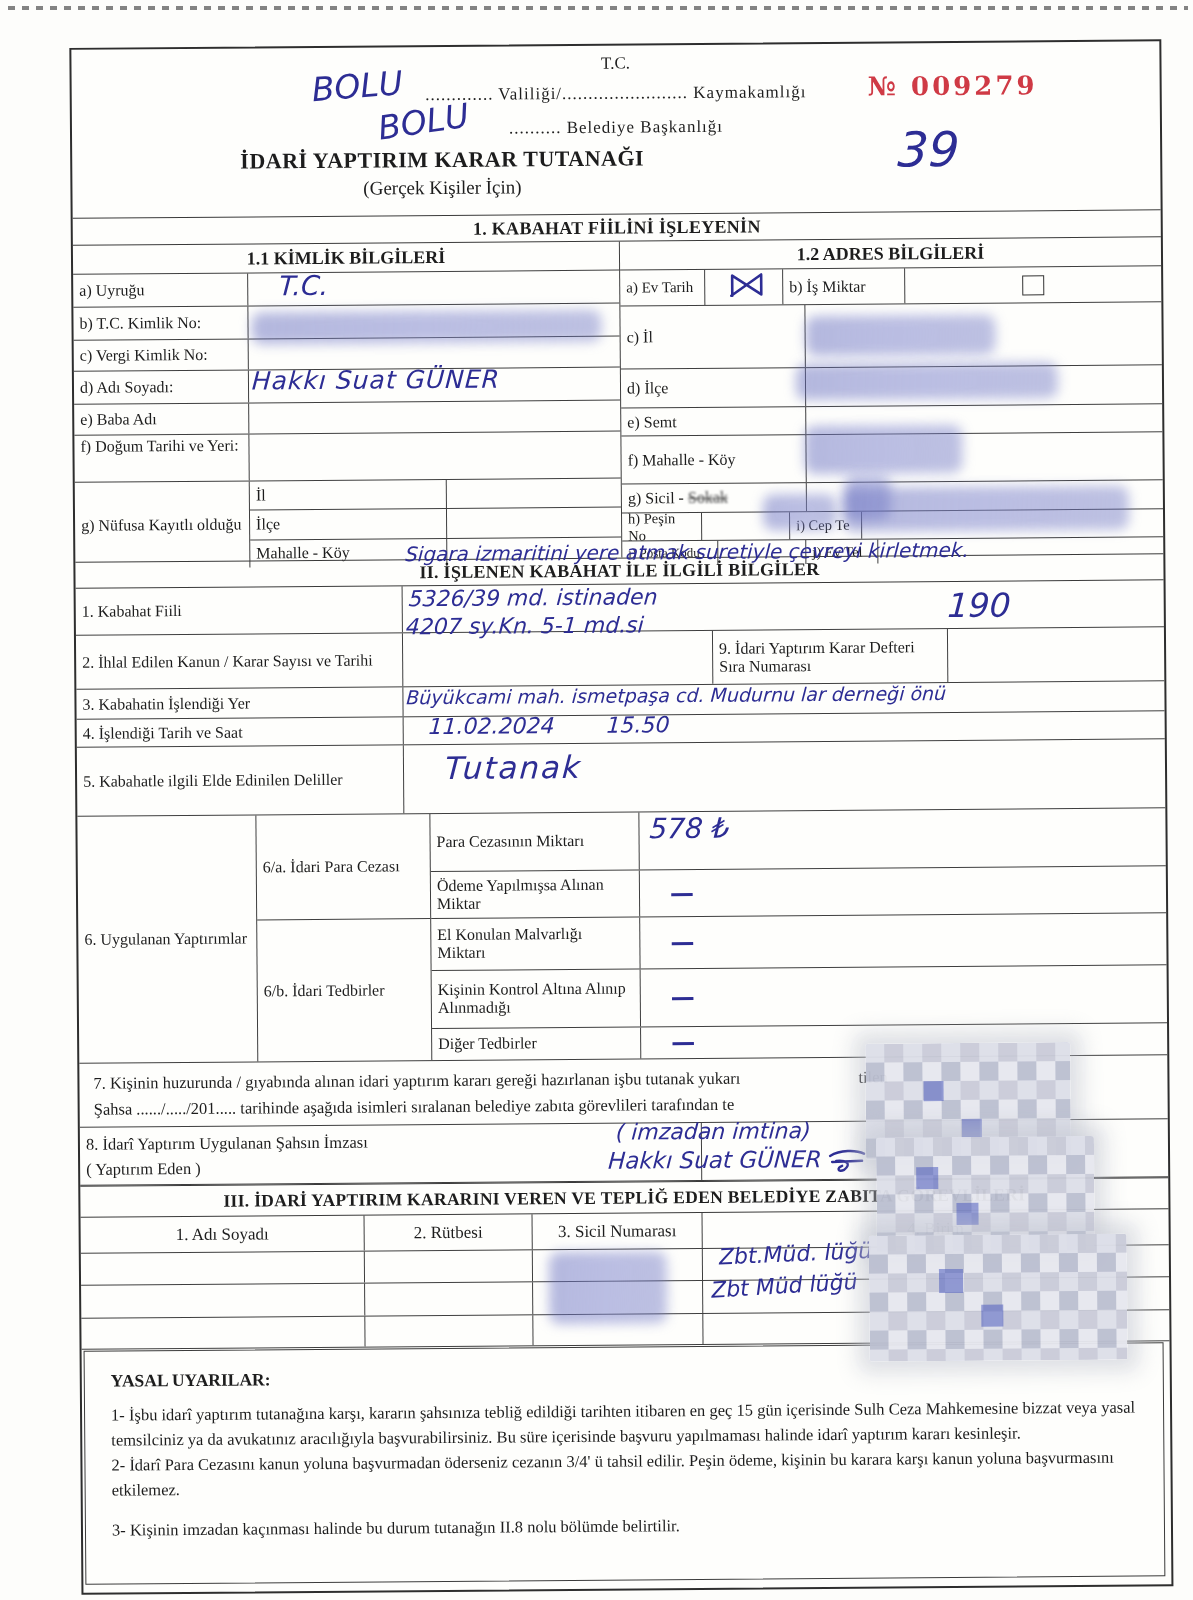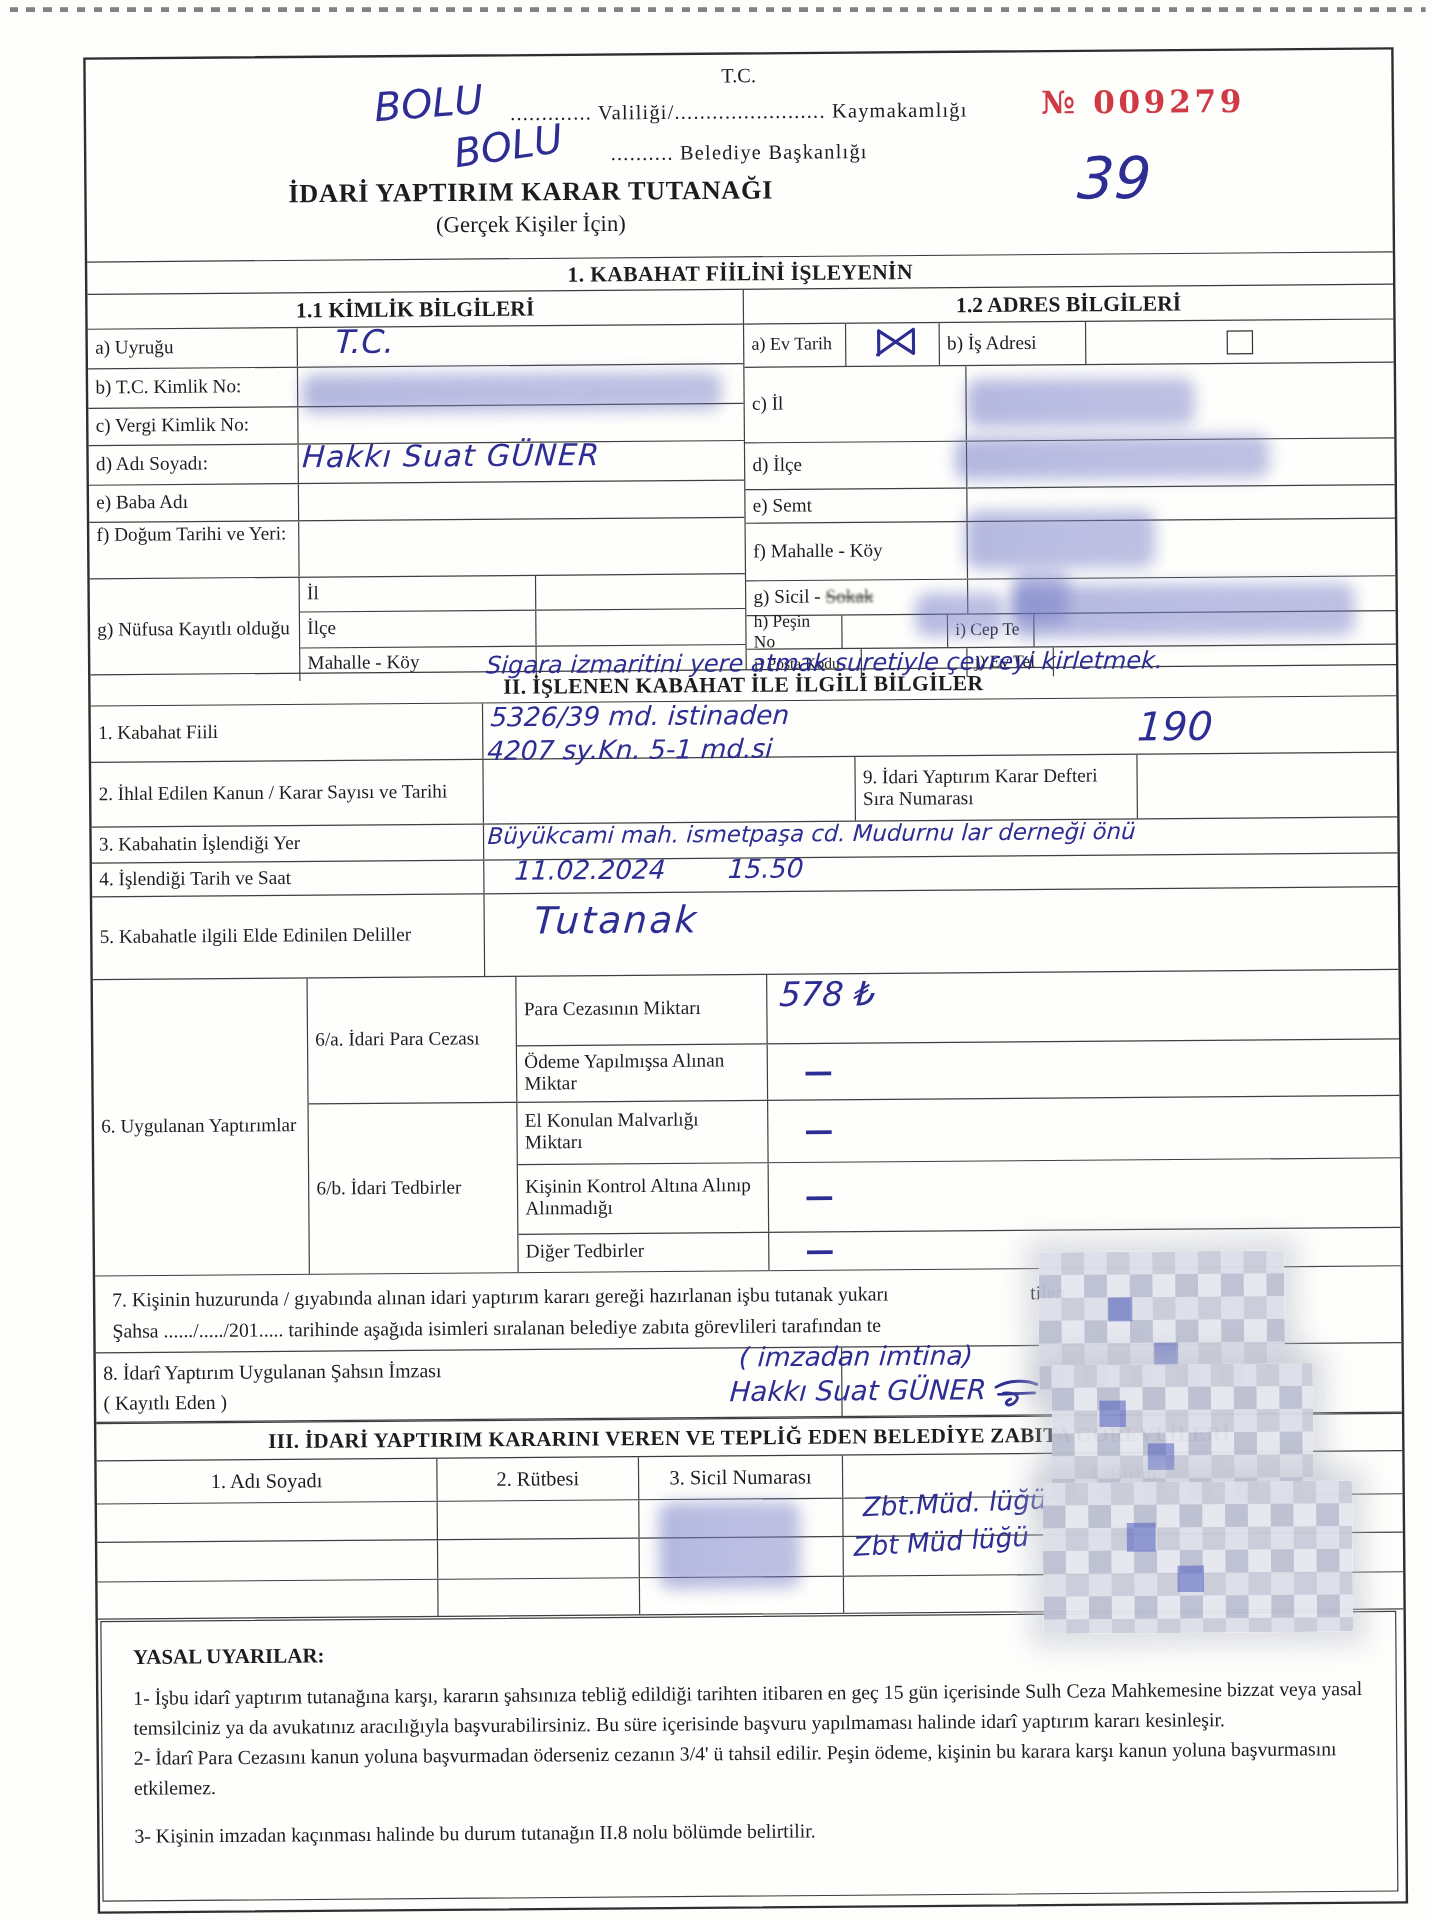--- a/index.html
+++ b/index.html
@@ -107,21 +107,21 @@
 
       <div style="flex:1;">
         <div class="row ctr b" style="height:28px;justify-content:center;align-items:center;display:flex;font-size:18px;">1.2 ADRES BİLGİLERİ</div>
         <div class="row" style="height:35px;">
           <div class="cell br lblc" style="width:85px;font-size:15px;">a) Ev Tarih</div>
           <div class="cell br" style="width:78px;position:relative;">
             <svg class="abs" style="left:24px;top:2px;" width="36" height="28" viewBox="0 0 36 28">
               <path d="M3,4 L32,23 M32,3 L2,24 M3,4 L3,24 M32,3 L32,23" stroke="#2d2d94" stroke-width="2.6" fill="none" stroke-linecap="round"></path>
             </svg>
           </div>
-          <div class="cell br lblc" style="width:122px;">b) İş Adresi</div>
+          <div class="cell br lblc" style="width:122px;">b) İş Miktar</div>
           <div class="cell" style="flex:1;display:flex;align-items:center;justify-content:center;">
             <div class="chkbox"></div>
           </div>
         </div>
         <div class="row" style="height:62px;">
           <div class="cell br lblc" style="width:185px;">c) İl</div>
           <div class="cell" style="flex:1;"></div>
         </div>
         <div class="row" style="height:38px;">
           <div class="cell br lblc" style="width:185px;">d) İlçe</div>
@@ -225,21 +225,21 @@
     </div>
 
     <div class="abs" style="left:0;top:1014px;width:100%;height:64px;border-bottom:1.4px solid #3f3f3f;box-sizing:border-box;padding:7px 14px;font-size:16.5px;line-height:1.55;">
       <span>7. Kişinin huzurunda / gıyabında alınan idari yaptırım kararı gereği hazırlanan işbu tutanak yukarı</span><span style="display:inline-block;width:118px;"></span><span>tilen</span><br>
       <span>Şahsa ....../...../201..... tarihinde aşağıda isimleri sıralanan belediye zabıta görevlileri tarafından te</span>
     </div>
 
     <div class="abs row" style="left:0;top:1078px;width:100%;height:58px;box-sizing:border-box;">
       <div class="cell br" style="width:622px;font-size:16.5px;line-height:1.5;padding-top:5px;">
         <span>8. İdarî Yaptırım Uygulanan Şahsın İmzası</span><br>
-        <span>( Kayıtlı Eden )</span>
+        <span>( Yaptırım Eden )</span>
       </div>
       <div class="cell" style="flex:1;position:relative;"></div>
     </div>
 
     <div class="abs band" style="left:0;top:1136px;width:100%;height:32px;box-sizing:border-box;font-size:17.5px;">III. İDARİ YAPTIRIM KARARINI VEREN VE TEPLİĞ EDEN BELEDİYE ZABITA GÖREVLİLERİ</div>
 
     <div class="abs" style="left:0;top:1168px;width:100%;">
       <div class="row" style="height:35px;">
         <div class="cell br ctr lblc" style="width:284px;justify-content:center;font-size:17px;">1. Adı Soyadı</div>
         <div class="cell br ctr lblc" style="width:168px;justify-content:center;font-size:17px;">2. Rütbesi</div>

